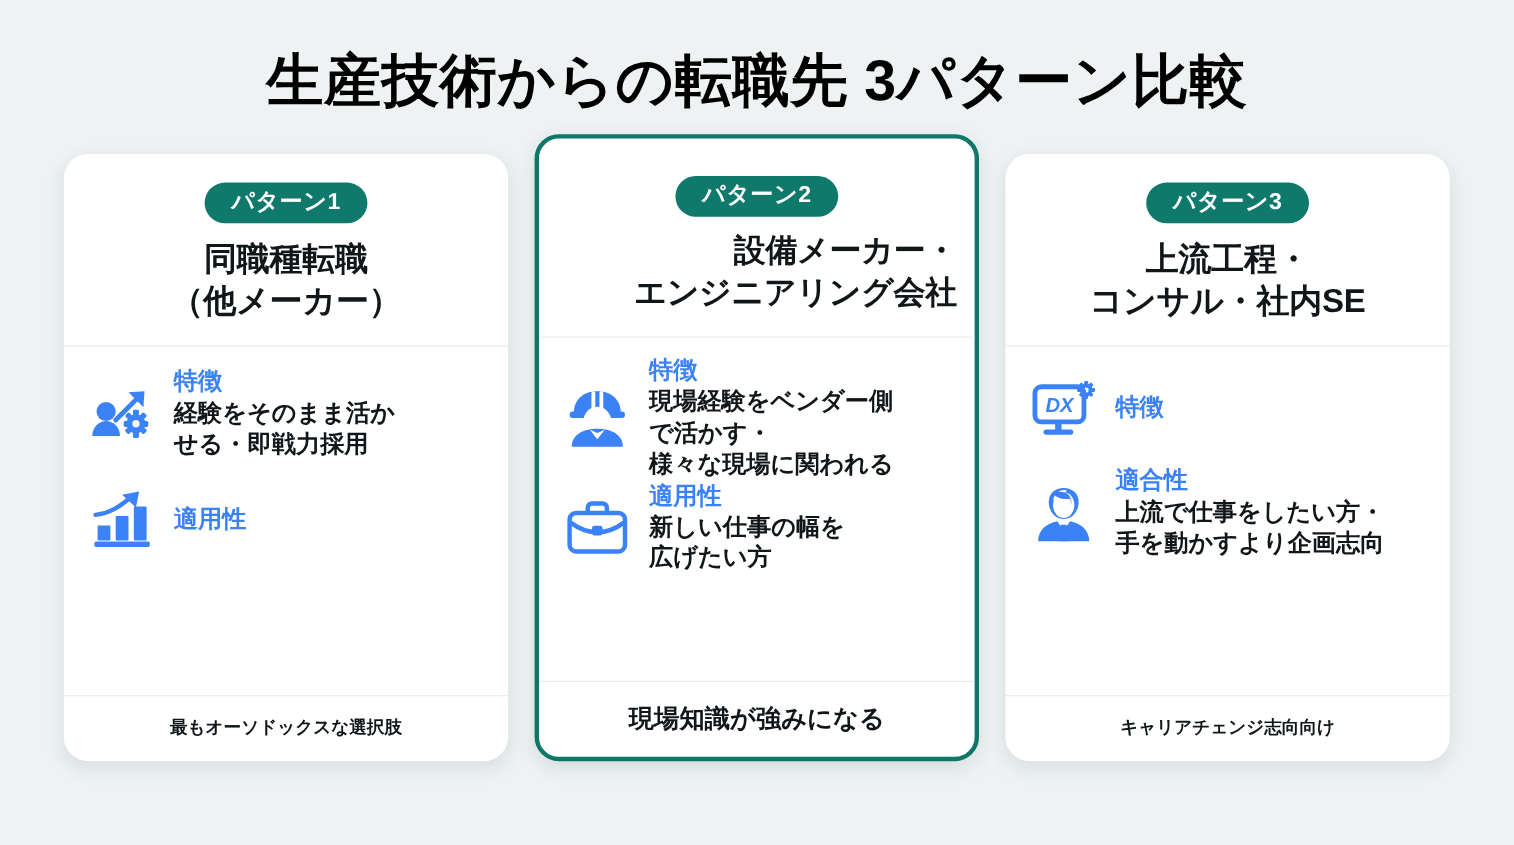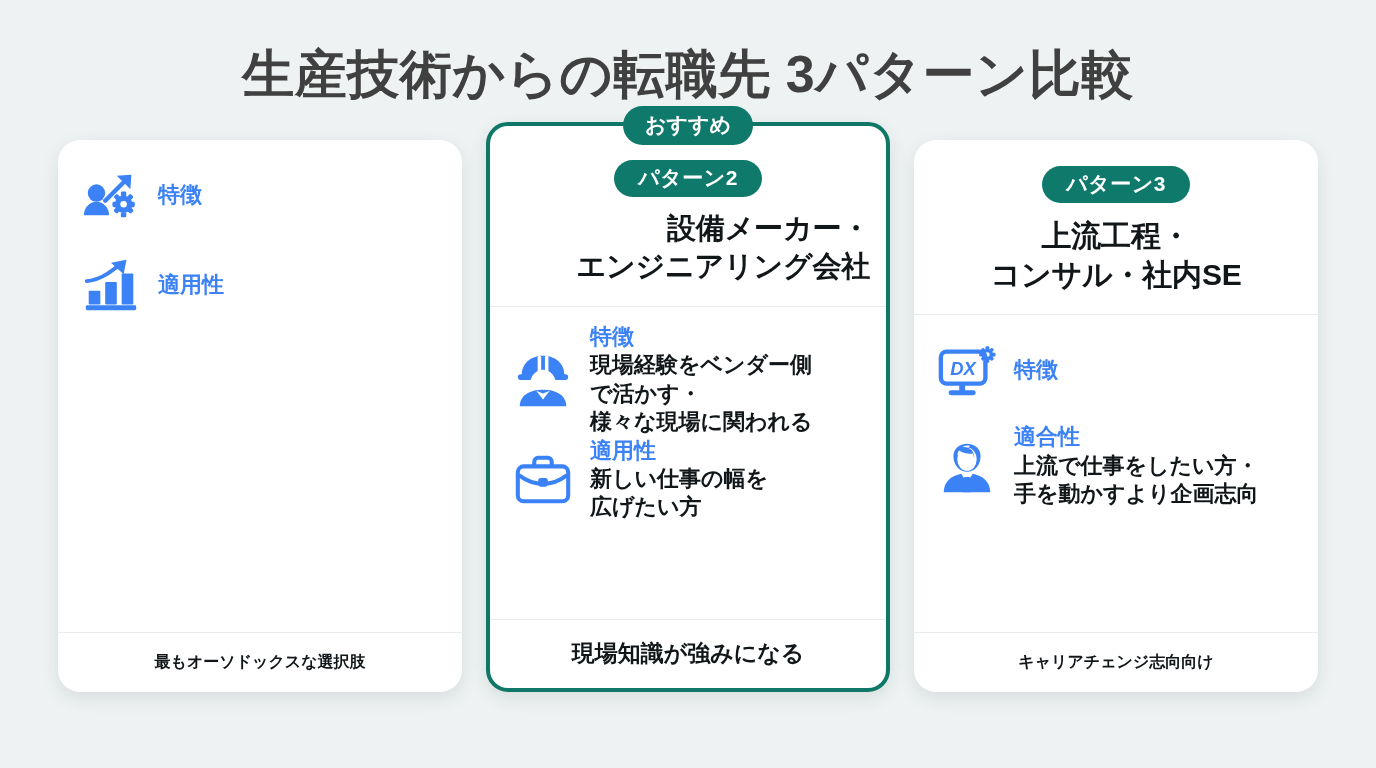--- a/index.html
+++ b/index.html
@@ -27,21 +27,21 @@
   
   .title-wrap {
     width: 100%;
     text-align: center;
     padding-top: 46px;
   }
   .page-title {
     font-size: 52px;
     font-weight: 700;
     letter-spacing: 0.5px;
-    color: #404040;
+    color: #000000;
     line-height: 1.1;
   }
 
   
   .cards {
     display: flex;
     justify-content: center;
     align-items: stretch;
     gap: 24px;
     padding: 0 50px;
@@ -175,20 +175,25 @@
 
 <div class="page">
 
   <div class="title-wrap">
     <h1 class="page-title">生産技術からの転職先 3パターン比較</h1>
   </div>
 
   <div class="cards">
 
     <div class="card">
+      <div class="card-head">
+        <span class="pattern-badge">パターン1</span>
+        <div class="card-title" style="white-space:pre-line">同職種転職
+（他メーカー）</div>
+      </div>
 
       <div class="card-body">
         <div class="feature-row">
           <span class="feature-icon">
             <svg viewBox="0 0 64 64" fill="none">
               <circle cx="17" cy="30" r="9" fill="currentColor"></circle>
               <path d="M4 53c0-8 6-14 13-14s13 6 13 14z" fill="currentColor"></path>
               <path d="M26 38 L50 14" stroke="currentColor" stroke-width="4.5" stroke-linecap="round"></path>
               <path d="M38 12 L53 11 L52 26 Z" fill="currentColor"></path>
               <path d="M45 32.5a9 9 0 1 0 0 18 9 9 0 0 0 0-18zm0 5.6a3.4 3.4 0 1 1 0 6.8 3.4 3.4 0 0 1 0-6.8z" fill="currentColor"></path>
@@ -199,20 +204,22 @@
                 <rect x="51.5" y="39" width="5" height="5.6" rx="1.4"></rect>
                 <rect x="35.4" y="31.6" width="5.2" height="5" rx="1.4" transform="rotate(-45 38 34)"></rect>
                 <rect x="49.4" y="45.6" width="5.2" height="5" rx="1.4" transform="rotate(-45 52 48)"></rect>
                 <rect x="49.4" y="31.6" width="5.2" height="5" rx="1.4" transform="rotate(45 52 34)"></rect>
                 <rect x="35.4" y="45.6" width="5.2" height="5" rx="1.4" transform="rotate(45 38 48)"></rect>
               </g>
             </svg>
           </span>
           <span class="feature-text">
             <span class="feature-label">特徴</span>
+            <div class="feature-desc">経験をそのまま活か
+せる・即戦力採用</div>
           </span>
         </div>
 
         <div class="feature-row">
           <span class="feature-icon">
             <svg viewBox="0 0 64 64" fill="none">
               <rect x="6" y="53" width="52" height="5" rx="1.5" fill="currentColor"></rect>
               <rect x="9" y="38" width="12" height="14" rx="1" fill="currentColor"></rect>
               <rect x="26" y="29" width="12" height="23" rx="1" fill="currentColor"></rect>
               <rect x="43" y="20" width="12" height="32" rx="1" fill="currentColor"></rect>
@@ -223,21 +230,20 @@
           <span class="feature-text">
             <span class="feature-label">適用性</span>
           </span>
         </div>
       </div>
 
       <div class="card-foot">最もオーソドックスな選択肢</div>
     </div>
 
     <div class="card featured">
-      <span class="recommend-badge">おすすめ</span>
 
       <div class="card-head">
         <span class="pattern-badge">パターン2</span>
         <div class="card-title" style="white-space:pre-line">設備メーカー・
 エンジニアリング会社</div>
       </div>
 
       <div class="card-body">
         <div class="feature-row">
           <span class="feature-icon">

